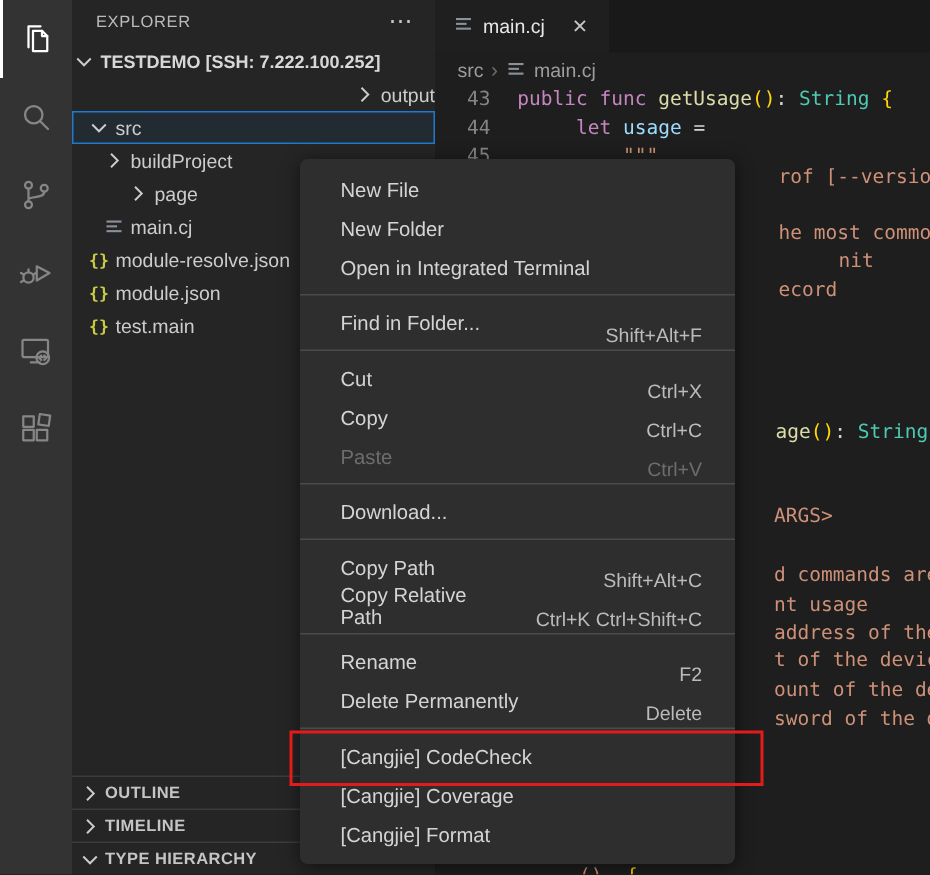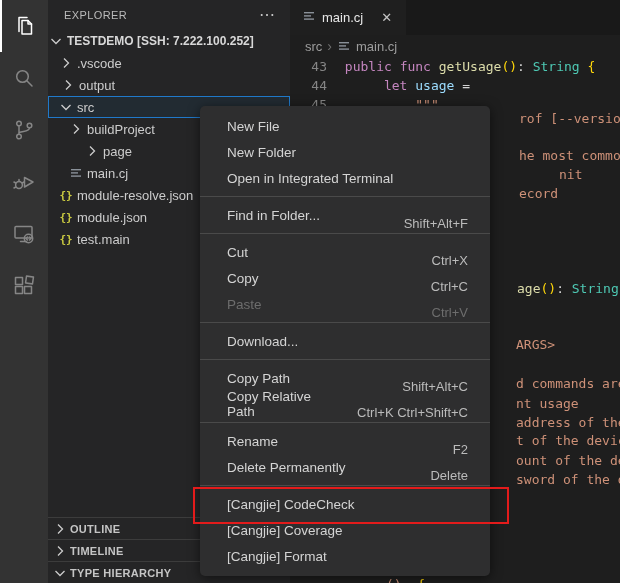--- a/index.html
+++ b/index.html
@@ -128,29 +128,21 @@
   </div>
   <div class="tree" id="file-tree">
       <div class="tree-row bold" style="padding-left: 0px;">
         <span class="slot">
           <svg width="16" height="16" viewBox="0 0 16 16" fill="none" stroke="#cccccc" stroke-width="1.3">
             <path d="M3.5 6l4.5 4.5L12.5 6"></path>
           </svg>
         </span>
         <span>TESTDEMO [SSH: 7.222.100.252]</span>
       </div>
-      <div class="tree-row" style="padding-left: 10px;">
-        <span class="slot">
-          <svg width="16" height="16" viewBox="0 0 16 16" fill="none" stroke="#cccccc" stroke-width="1.3">
-            <path d="M6 3.5l4.5 4.5L6 12.5"></path>
-          </svg>
-        </span>
-        <span>.vscode</span>
-      </div>
-      <div class="tree-row" style="padding-left: 12px;">
+      <div class="tree-row" style="padding-left: 12px; justify-content: flex-end;">
         <span class="slot">
           <svg width="16" height="16" viewBox="0 0 16 16" fill="none" stroke="#cccccc" stroke-width="1.3">
             <path d="M6 3.5l4.5 4.5L6 12.5"></path>
           </svg>
         </span>
         <span>output</span>
       </div>
       <div class="tree-row selected" style="padding-left: 10px;">
         <span class="slot">
           <svg width="16" height="16" viewBox="0 0 16 16" fill="none" stroke="#cccccc" stroke-width="1.3">

